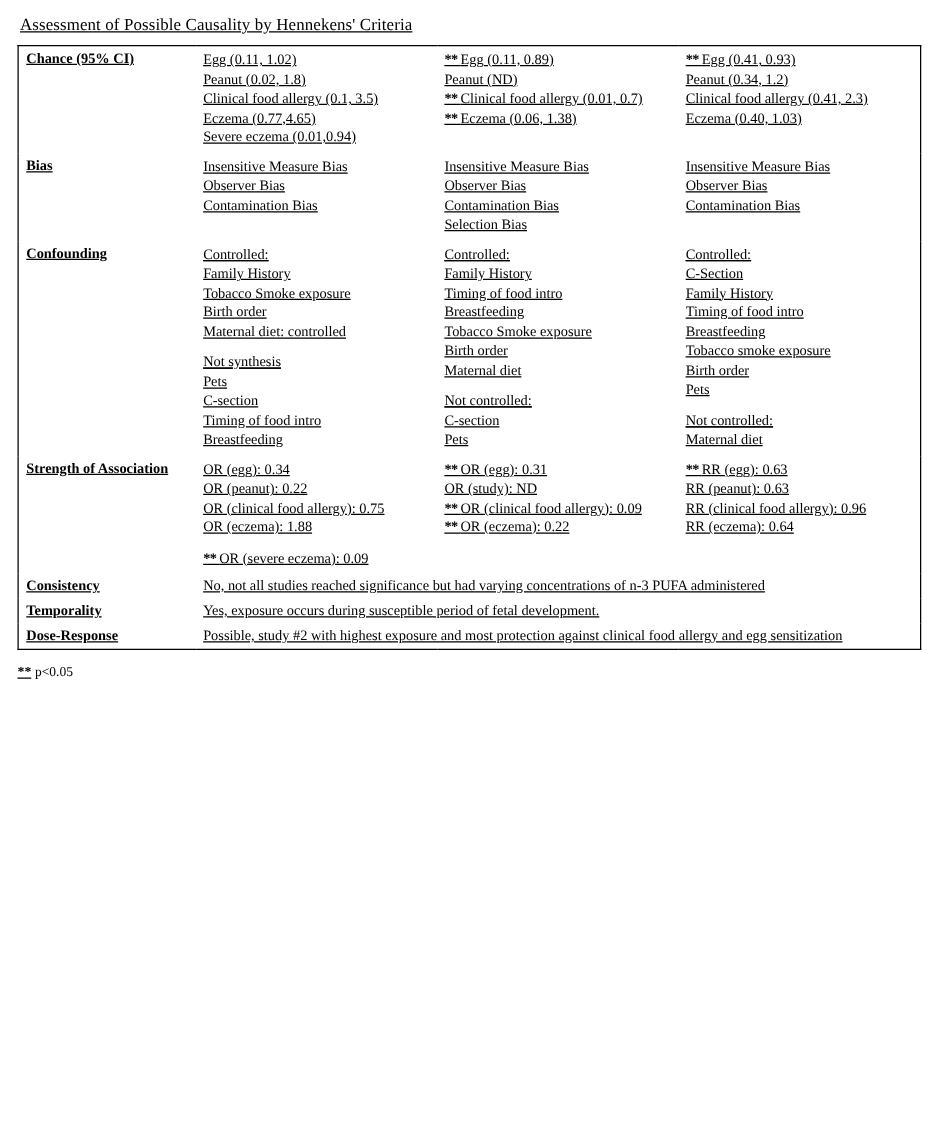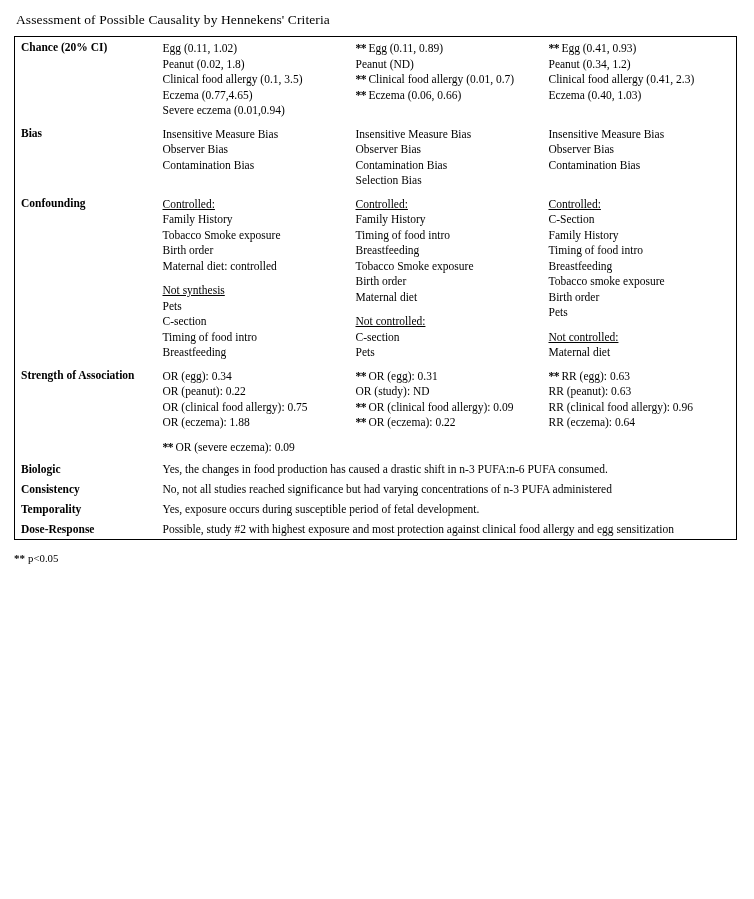--- a/index.html
+++ b/index.html
@@ -13,20 +13,21 @@
     font-family: "Liberation Serif", serif;
     color: #000000;
     overflow: hidden;
   }
   .page {
     position: relative;
     width: 754px;
     height: 899px;
     box-sizing: border-box;
     padding: 10px 14px 0 14px;
+    text-decoration: underline;
   }
   .doc-title {
     font-size: 13.5px;
     font-family: "Liberation Serif", serif;
     margin: 2px 0 8px 2px;
     letter-spacing: 0.1px;
   }
   table.causality {
     border-collapse: collapse;
     width: 722px;
@@ -98,33 +99,33 @@
 
   <table class="causality">
     <colgroup>
       <col class="rowlabel-col" style="width:142px">
       <col class="cellcol" style="width:193px">
       <col class="cellcol2" style="width:193px">
       <col class="cellcol3" style="width:194px">
     </colgroup>
     <tbody id="table-body">
         <tr class="block-row">
-          <td class="rowlabel">Chance (20% CI)</td>
+          <td class="rowlabel">Chance (95% CI)</td>
           <td>
             <div class="line"><span>Egg (0.11, 1.02)</span></div>
             <div class="line"><span>Peanut (0.02, 1.8)</span></div>
             <div class="line"><span>Clinical food allergy (0.1, 3.5)</span></div>
             <div class="line"><span>Eczema (0.77,4.65)</span></div>
             <div class="line"><span>Severe eczema (0.01,0.94)</span></div>
           </td>
           <td>
             <div class="line"><span class="star">** </span><span>Egg (0.11, 0.89)</span></div>
             <div class="line"><span>Peanut (ND)</span></div>
             <div class="line"><span class="star">** </span><span>Clinical food allergy (0.01, 0.7)</span></div>
-            <div class="line"><span class="star">** </span><span>Eczema (0.06, 0.66)</span></div>
+            <div class="line"><span class="star">** </span><span>Eczema (0.06, 1.38)</span></div>
           </td>
           <td>
             <div class="line"><span class="star">** </span><span>Egg (0.41, 0.93)</span></div>
             <div class="line"><span>Peanut (0.34, 1.2)</span></div>
             <div class="line"><span>Clinical food allergy (0.41, 2.3)</span></div>
             <div class="line"><span>Eczema (0.40, 1.03)</span></div>
           </td>
         </tr>
         <tr class="block-row">
           <td class="rowlabel">Bias</td>
@@ -204,24 +205,20 @@
             <div class="line"><span class="star">** </span><span>OR (eczema): 0.22</span></div>
           </td>
           <td>
             <div class="line"><span class="star">** </span><span>RR (egg): 0.63</span></div>
             <div class="line"><span>RR (peanut): 0.63</span></div>
             <div class="line"><span>RR (clinical food allergy): 0.96</span></div>
             <div class="line"><span>RR (eczema): 0.64</span></div>
           </td>
         </tr>
         <tr class="single-line">
-          <td class="rowlabel">Biologic</td>
-          <td colspan="3">Yes, the changes in food production has caused a drastic shift in n-3 PUFA:n-6 PUFA consumed.</td>
-        </tr>
-        <tr class="single-line">
           <td class="rowlabel">Consistency</td>
           <td colspan="3">No, not all studies reached significance but had varying concentrations of n-3 PUFA administered</td>
         </tr>
         <tr class="single-line">
           <td class="rowlabel">Temporality</td>
           <td colspan="3">Yes, exposure occurs during susceptible period of fetal development.</td>
         </tr>
         <tr class="single-line">
           <td class="rowlabel">Dose-Response</td>
           <td colspan="3">Possible, study #2 with highest exposure and most protection against clinical food allergy and egg sensitization</td>

